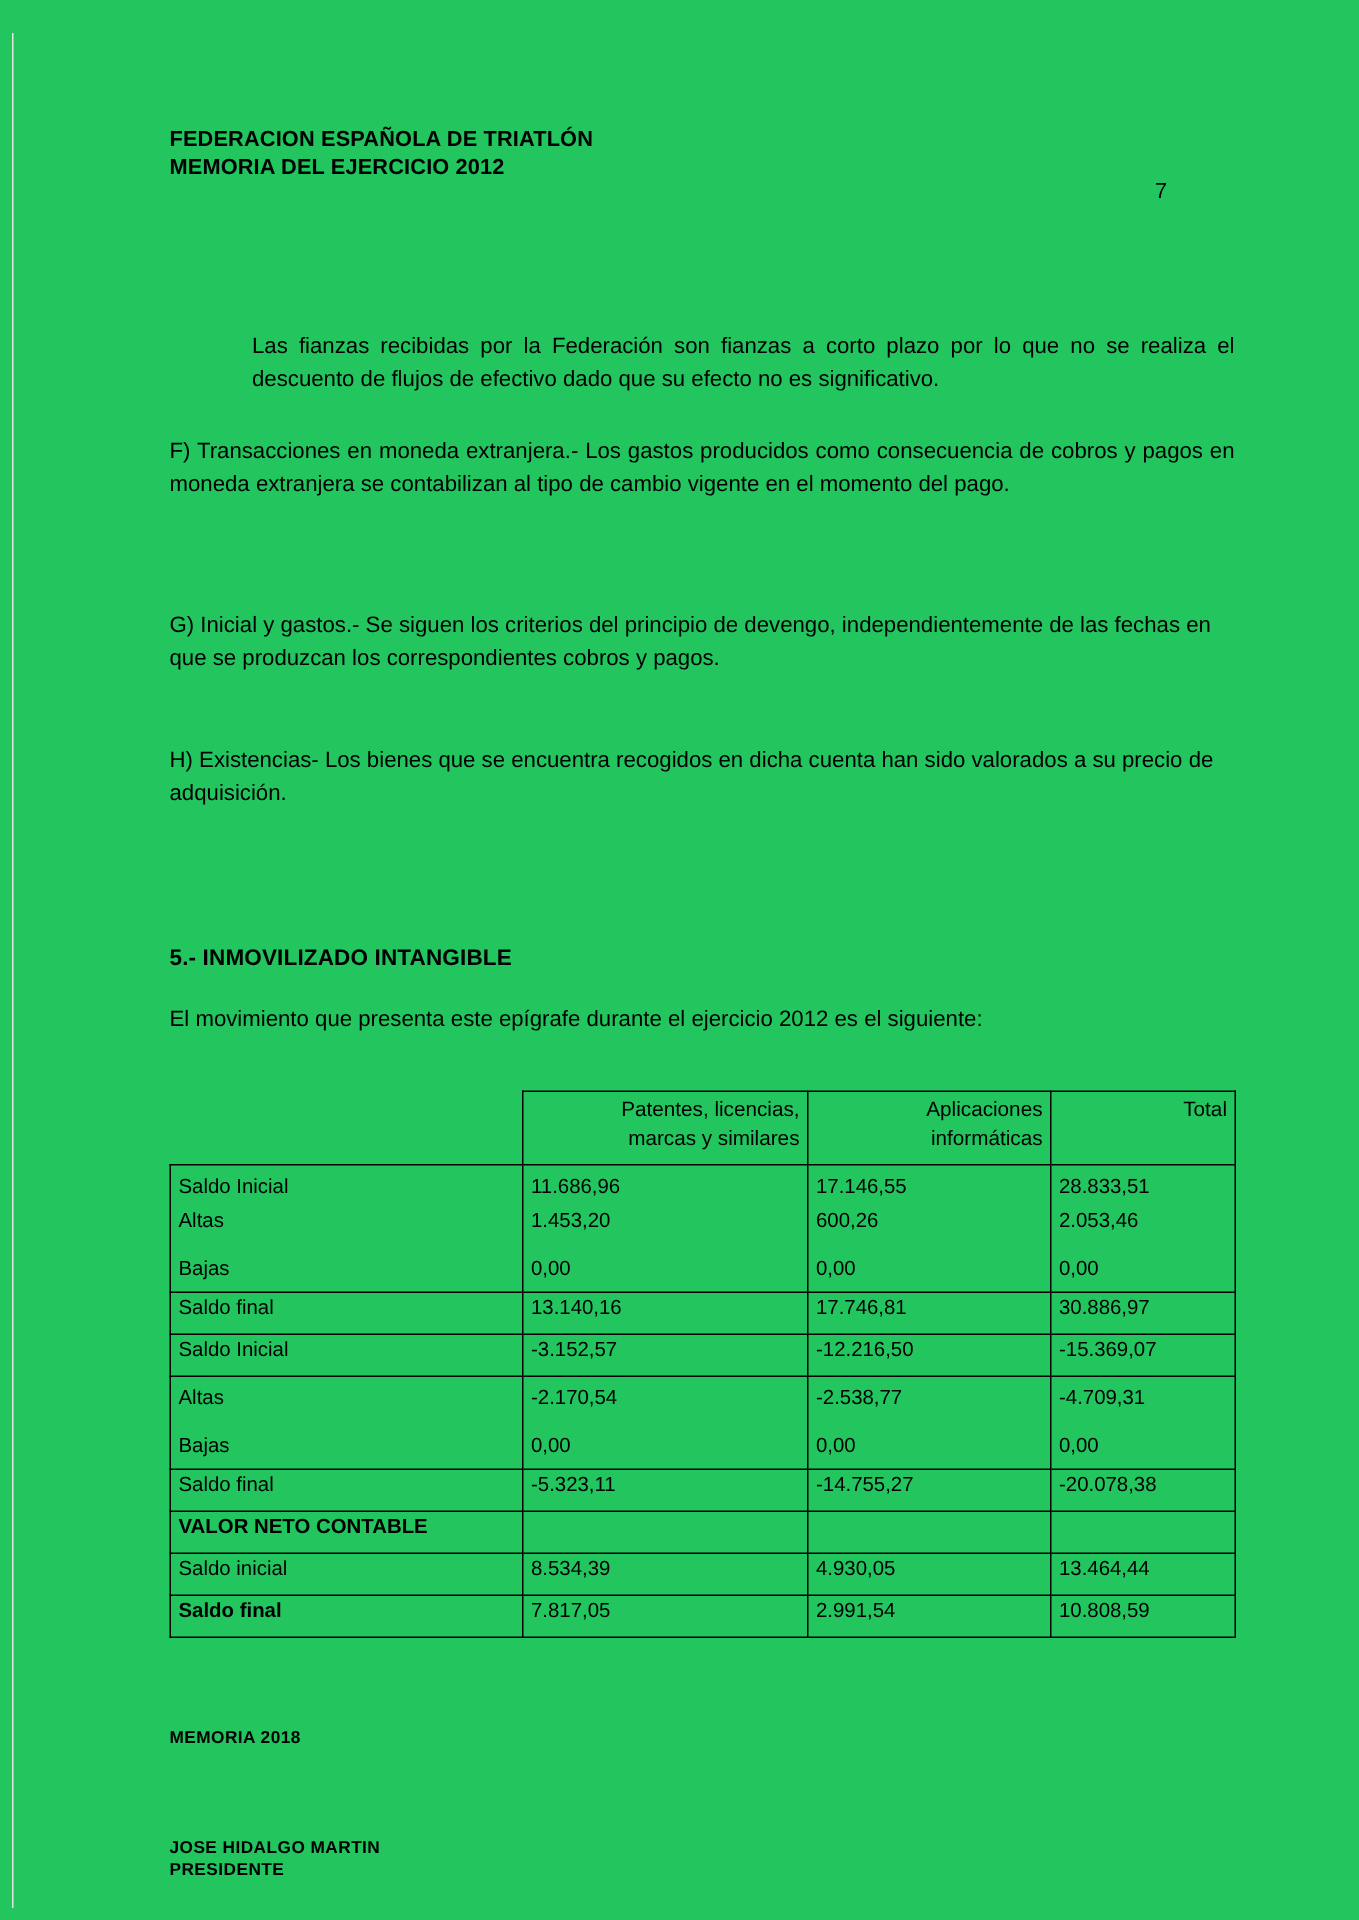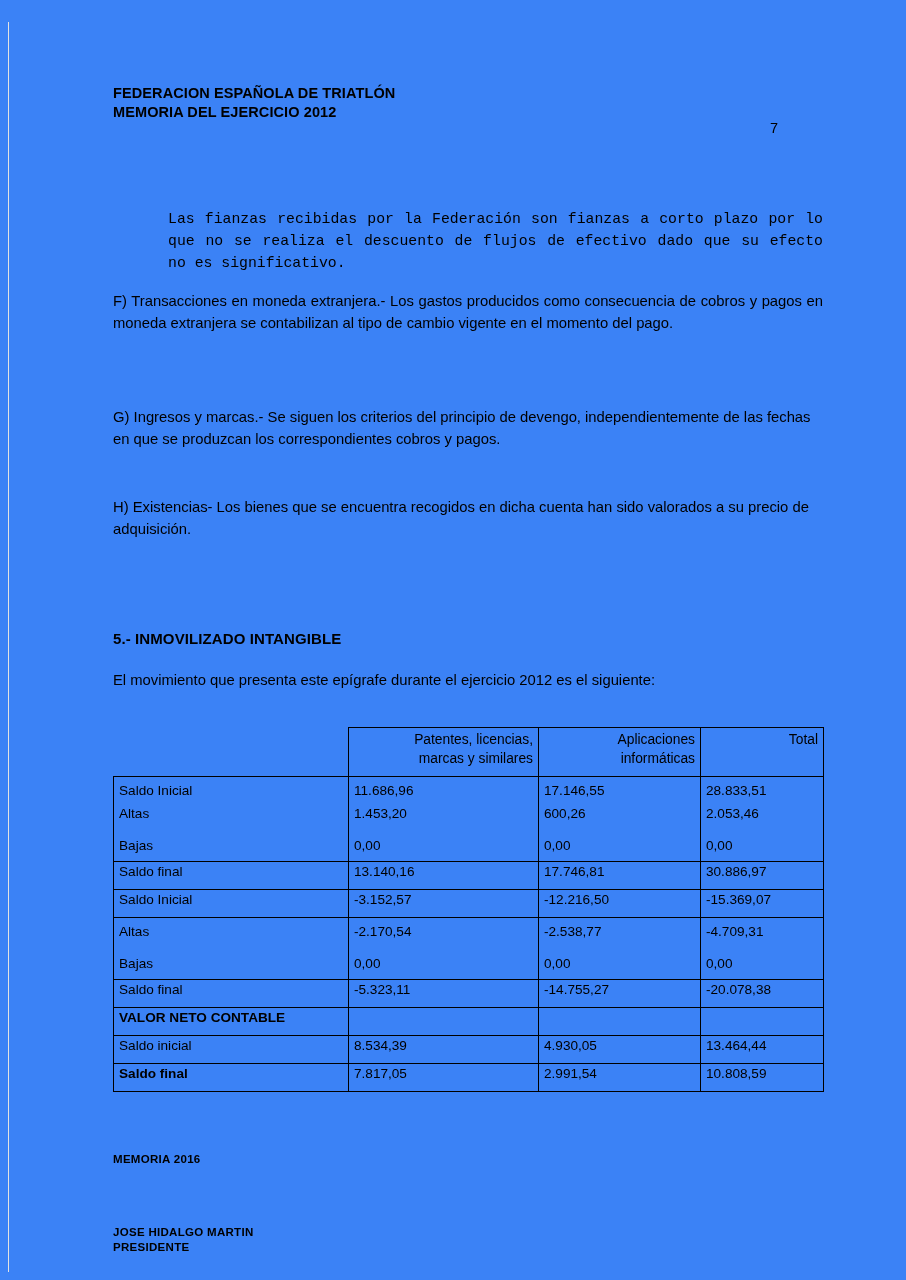--- a/index.html
+++ b/index.html
@@ -9,21 +9,21 @@
     background: #ffffff;
   }
   body {
     font-family: "Liberation Sans", sans-serif;
     color: #000000;
   }
   .page {
     position: relative;
     width: 906px;
     height: 1280px;
-    background: #3b82f6;
+    background: #22c55e;
     overflow: hidden;
     box-sizing: border-box;
   }
   
   .scan-edge {
     position: absolute;
     left: 8px;
     top: 22px;
     width: 1px;
     height: 1250px;
@@ -60,26 +60,25 @@
   .sub-dash {
     position: absolute;
     left: 168px;
     top: 180px;
     font-size: 14.8px;
     line-height: 22px;
   }
   .sub-para {
     position: absolute;
     left: 168px;
-    top: 208px;
+    top: 220px;
     width: 655px;
     font-size: 14.8px;
     line-height: 22px;
     text-align: justify;
-    font-family: Liberation Mono, monospace;
   }
   .block-f {
     position: absolute;
     left: 113px;
     top: 290px;
     width: 710px;
   }
   .block-g {
     position: absolute;
     left: 113px;
@@ -203,21 +202,21 @@
   </div>
   <div class="page-number">7</div>
 
   <div class="sub-para">Las fianzas recibidas por la Federación son fianzas a corto plazo por lo que no se realiza el descuento de flujos de efectivo dado que su efecto no es significativo.</div>
 
   <div class="block-f">
     <p class="para">F)   Transacciones en moneda extranjera.- Los gastos producidos como consecuencia de cobros y pagos en moneda extranjera se contabilizan al tipo de cambio vigente en el momento del pago.</p>
   </div>
 
   <div class="block-g">
-    <p class="para nojust">G) Ingresos y marcas.- Se siguen los criterios del principio de devengo, independientemente de las fechas en que se produzcan los correspondientes cobros y pagos.</p>
+    <p class="para nojust">G) Inicial y gastos.- Se siguen los criterios del principio de devengo, independientemente de las fechas en que se produzcan los correspondientes cobros y pagos.</p>
   </div>
 
   <div class="block-h">
     <p class="para nojust">H) Existencias- Los bienes que se encuentra recogidos en dicha cuenta han sido valorados a su precio de adquisición.</p>
   </div>
 
   <div class="section-title">5.- INMOVILIZADO INTANGIBLE</div>
   <div class="section-intro">El movimiento que presenta este epígrafe durante el ejercicio 2012 es el siguiente:</div>
 
   <div class="table-wrap">
@@ -343,19 +342,19 @@
           <td class="lbl bold rowh">Saldo final</td>
           <td class="num bold rowh">7.817,05</td>
           <td class="num bold rowh">2.991,54</td>
           <td class="num bold rowh">10.808,59</td>
         </tr>
 
       </tbody>
     </table>
   </div>
 
-  <div class="footer-memoria">MEMORIA 2016</div>
+  <div class="footer-memoria">MEMORIA 2018</div>
   <div class="footer-sign">
     <div>JOSE HIDALGO MARTIN</div>
     <div>PRESIDENTE</div>
   </div>
 
 </div>
 
 </body></html>

